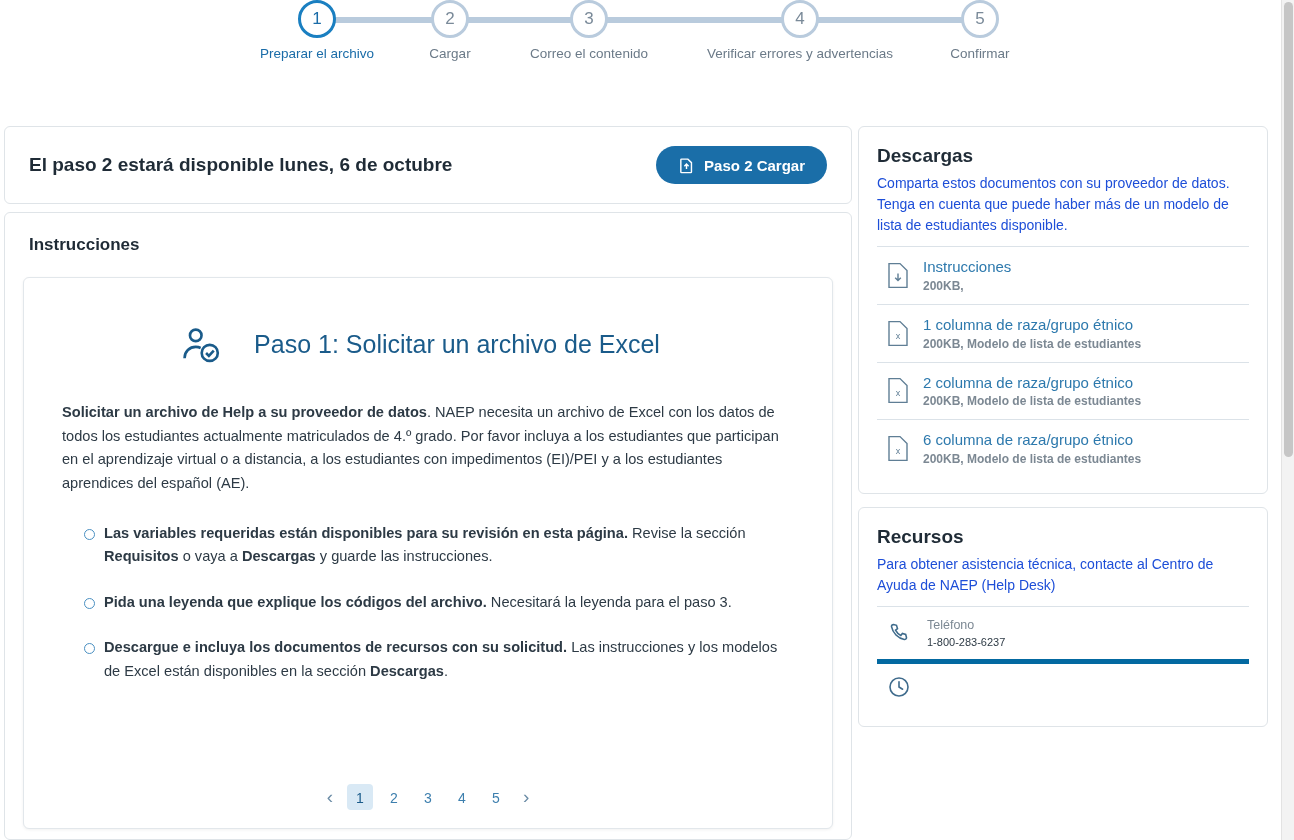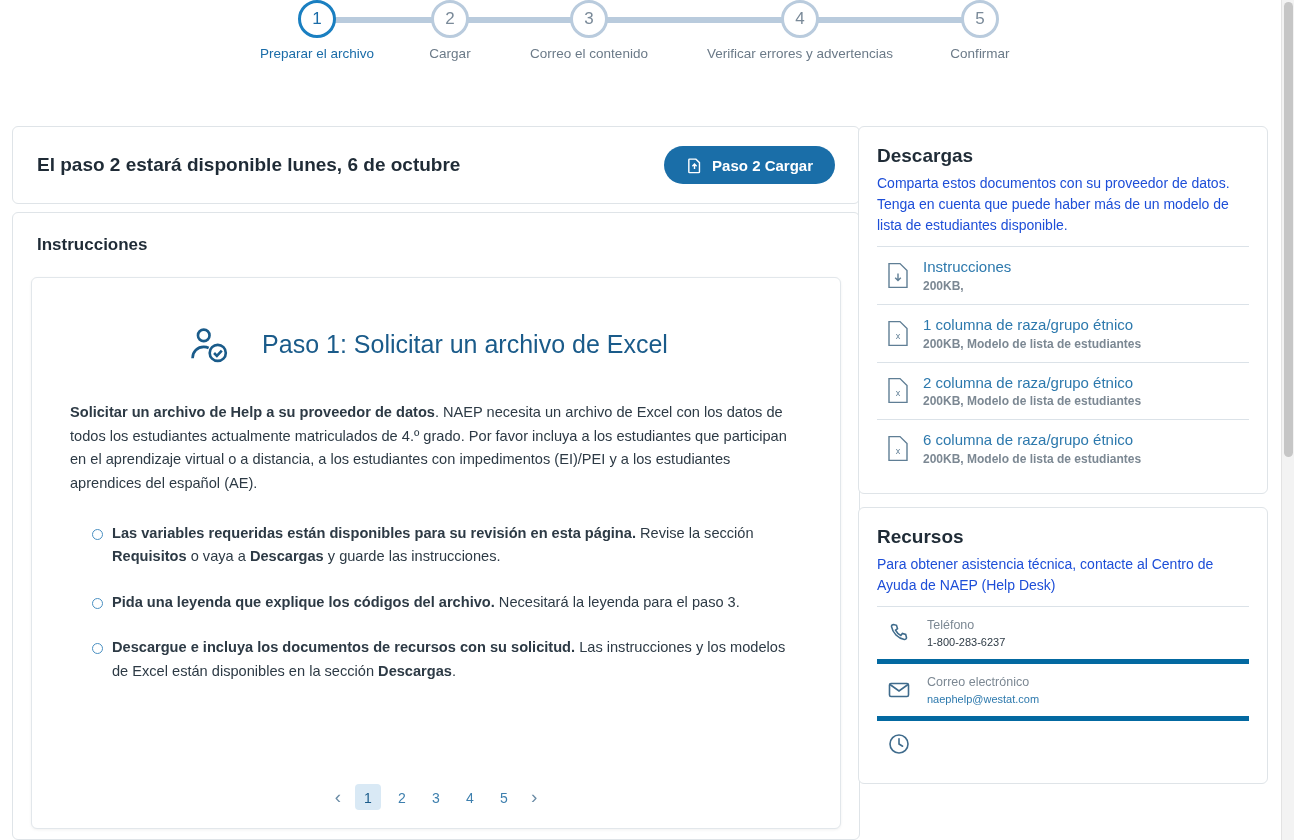--- a/index.html
+++ b/index.html
@@ -57,21 +57,21 @@
     margin-top: 8px;
     font-size: 13.5px;
     color: #6b7a88;
     white-space: nowrap;
   }
   .step.active .label { color: #1a6ca8; }
 
   
   .left-col {
     position: absolute;
-    left: 12px; top: 126px;
+    left: 4px; top: 126px;
     width: 848px;
   }
   .card {
     background: #ffffff;
     border: 1px solid #dfe4e8;
     border-radius: 6px;
   }
   .banner {
     height: 78px;
     display: flex;
@@ -445,32 +445,20 @@
             <svg width="24" height="24" viewBox="0 0 24 24" fill="none" stroke="#3f6b8c" stroke-width="1.6" stroke-linecap="round">
               <path d="M6.5 3.5l3 .8 1 3.3-2 1.6a12 12 0 0 0 5.3 5.3l1.6-2 3.3 1 .8 3c0 1.2-1 2.1-2.2 2A16.5 16.5 0 0 1 4.5 5.7c-.1-1.2.8-2.2 2-2.2z"></path>
             </svg>
           </span>
           <div class="res-text">
             <div class="lbl">Teléfono</div>
             <div class="val">1-800-283-6237</div>
           </div>
         </div>
 
-        <div class="res-item">
-          <span>
-            <svg width="24" height="24" viewBox="0 0 24 24" fill="none" stroke="#3f6b8c" stroke-width="1.6">
-              <rect x="2.5" y="5.5" width="19" height="13" rx="1.5"></rect>
-              <path d="M3 6.5l9 6.5 9-6.5"></path>
-            </svg>
-          </span>
-          <div class="res-text">
-            <div class="lbl">Correo electrónico</div>
-            <div class="val link">naephelp@westat.com</div>
-          </div>
-        </div>
 
         <div class="res-item">
           <span>
             <svg width="24" height="24" viewBox="0 0 24 24" fill="none" stroke="#3f6b8c" stroke-width="1.6" stroke-linecap="round">
               <circle cx="12" cy="12" r="9"></circle>
               <path d="M12 6.8V12l3.6 2.2"></path>
             </svg>
           </span>
         </div>
       </div>

